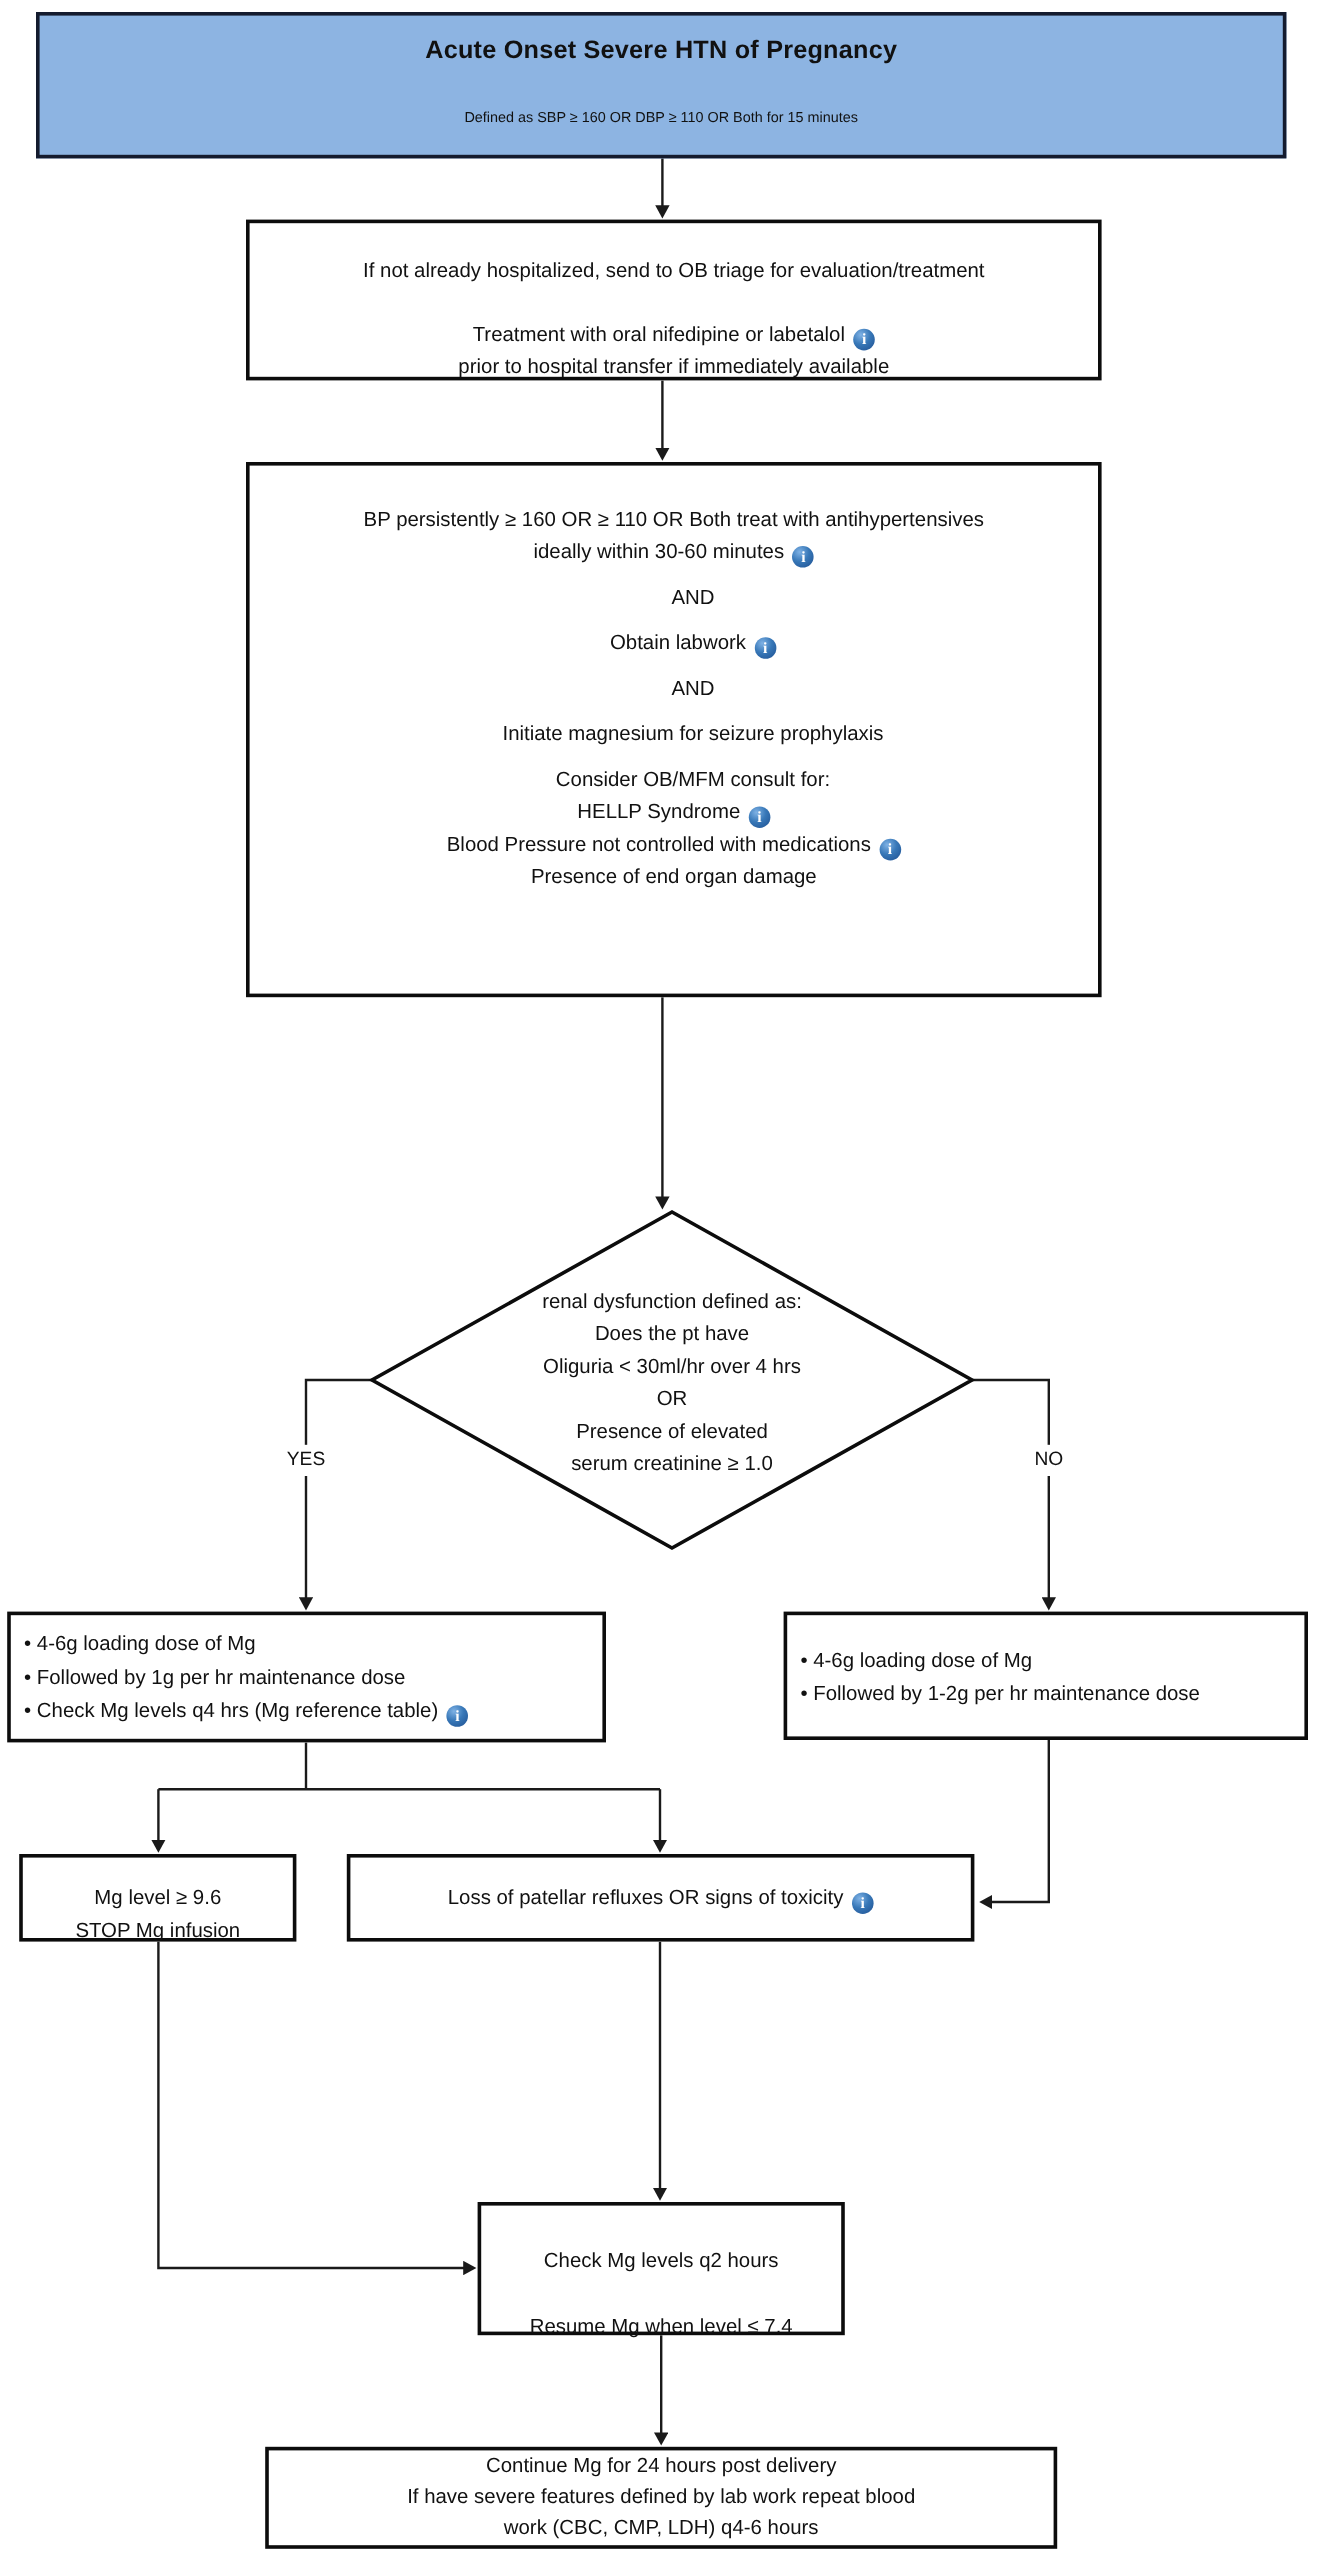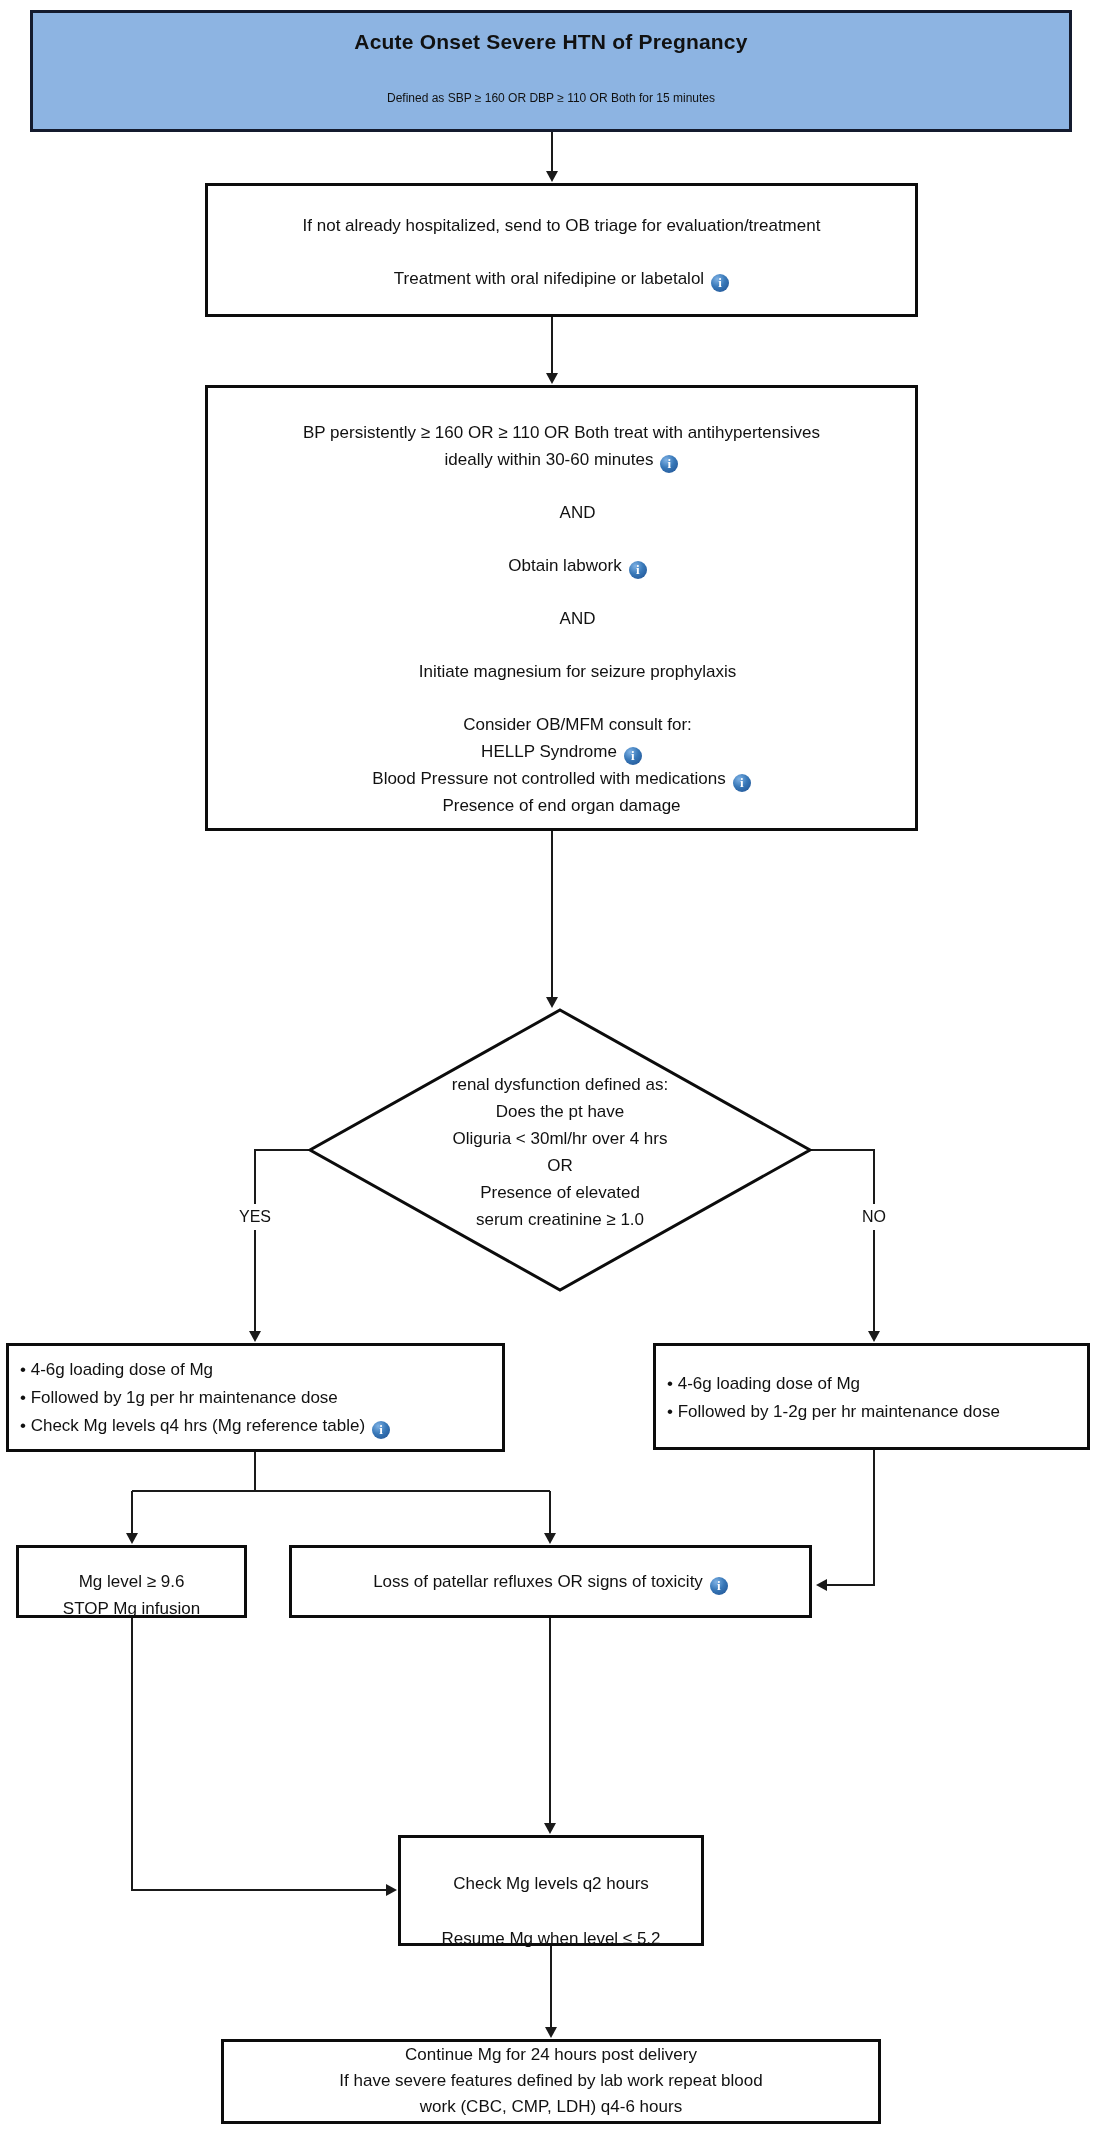--- a/index.html
+++ b/index.html
@@ -18,21 +18,21 @@
   svg.wires{position:absolute;left:0;top:0;width:1099px;height:2129px;}
   .box{position:absolute;background:#ffffff;border:3px solid var(--box-border);text-align:center;font-size:17px;line-height:27px;}
   .title-box{position:absolute;left:30px;top:10px;width:1042px;height:122px;background:var(--title-fill);border:3px solid var(--title-border);text-align:center;}
   .title-box .h{margin-top:16px;font-size:21px;line-height:26px;font-weight:bold;letter-spacing:.2px;}
   .title-box .s{margin-top:30px;font-size:12px;line-height:26px;}
   .triage{left:205px;top:183px;width:713px;height:134px;}
   .triage .l1{margin-top:26px;}
   .triage .l2{margin-top:26px;}
   .treat{left:205px;top:385px;width:713px;height:446px;}
   .treat .first{margin-top:31px;}
-  .treat .gap{margin-top:26px;padding-left:32px;}
+  .treat .gap{margin-top:11px;padding-left:32px;}
   .dec-text{position:absolute;left:310px;top:1071px;width:500px;text-align:center;font-size:17px;line-height:27px;}
   .branch-label{position:absolute;top:1204px;height:26px;line-height:26px;font-size:16px;background:#ffffff;text-align:center;padding:0 4px;}
   .yes-label{left:230px;width:50px;}
   .no-label{left:851px;width:46px;}
   .bullets{text-align:left;padding-left:11px;}
   .mg-yes{left:6px;top:1343px;width:499px;height:109px;line-height:28px;padding-top:10px;}
   .mg-no{left:653px;top:1343px;width:437px;height:107px;line-height:28px;padding-top:24px;}
   .stopbox{left:16px;top:1545px;width:231px;height:73px;padding-top:20px;}
   .toxbox{left:289px;top:1545px;width:523px;height:73px;display:flex;align-items:center;justify-content:center;}
   .recheck{left:398px;top:1835px;width:306px;height:111px;padding-top:32px;}
@@ -73,20 +73,21 @@
   </svg>
 
   <div class="title-box">
     <div class="h">Acute Onset Severe HTN of Pregnancy</div>
     <div class="s">Defined as SBP ≥ 160 OR DBP ≥ 110 OR Both for 15 minutes</div>
   </div>
 
   <div class="box triage">
     <div class="l1">If not already hospitalized, send to OB triage for evaluation/treatment</div>
     <div class="l2"><span>Treatment with oral nifedipine or labetalol</span><span class="ii">i</span></div>
+    <div>prior to hospital transfer if immediately available</div>
   </div>
 
   <div class="box treat">
     <div class="first">BP persistently ≥ 160 OR ≥ 110 OR Both treat with antihypertensives</div>
     <div><span>ideally within 30-60 minutes</span><span class="ii">i</span></div>
     <div class="gap">AND</div>
     <div class="gap"><span>Obtain labwork</span><span class="ii">i</span></div>
     <div class="gap">AND</div>
     <div class="gap">Initiate magnesium for seizure prophylaxis</div>
     <div class="gap">Consider OB/MFM consult for:</div>
@@ -122,21 +123,21 @@
     <div>Mg level ≥ 9.6</div>
     <div>STOP Mg infusion</div>
   </div>
 
   <div class="box toxbox">
     <div><span>Loss of patellar refluxes OR signs of toxicity</span><span class="ii">i</span></div>
   </div>
 
   <div class="box recheck">
     <div>Check Mg levels q2 hours</div>
-    <div class="l2">Resume Mg when level ≤ 5.2</div>
+    <div class="l2">Resume Mg when level ≤ 7.4</div>
   </div>
 
   <div class="box finalbox">
     <div>Continue Mg for 24 hours post delivery</div>
     <div>If have severe features defined by lab work repeat blood</div>
     <div>work (CBC, CMP, LDH) q4-6 hours</div>
   </div>
 
 </div>
 

